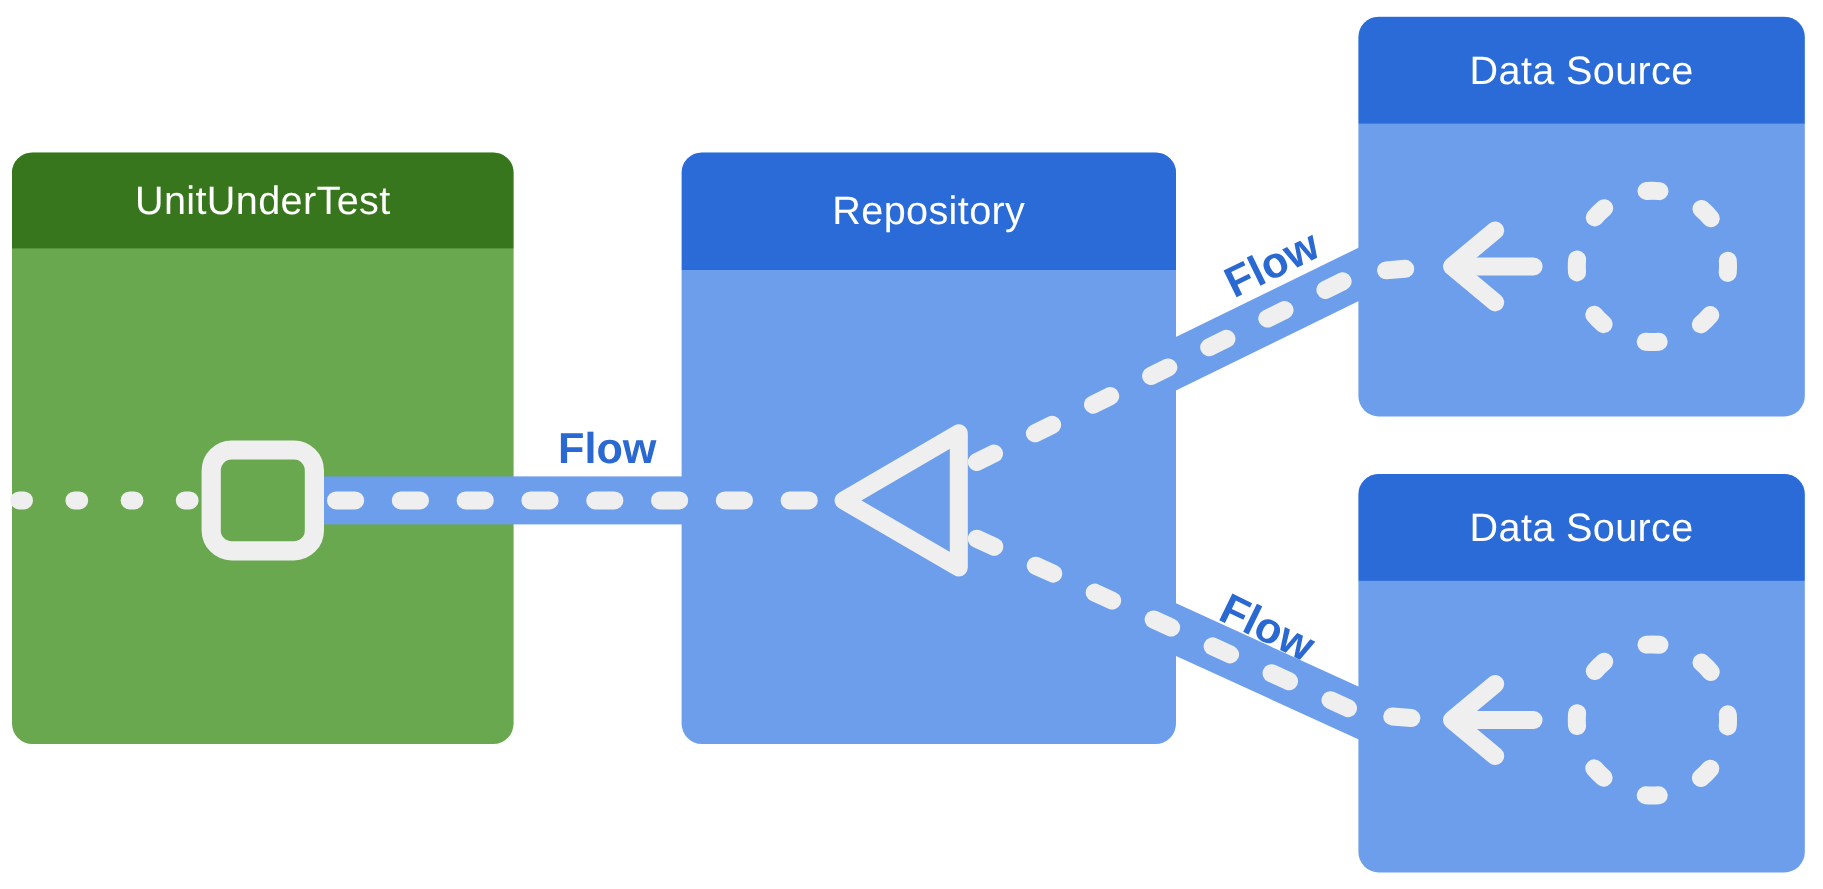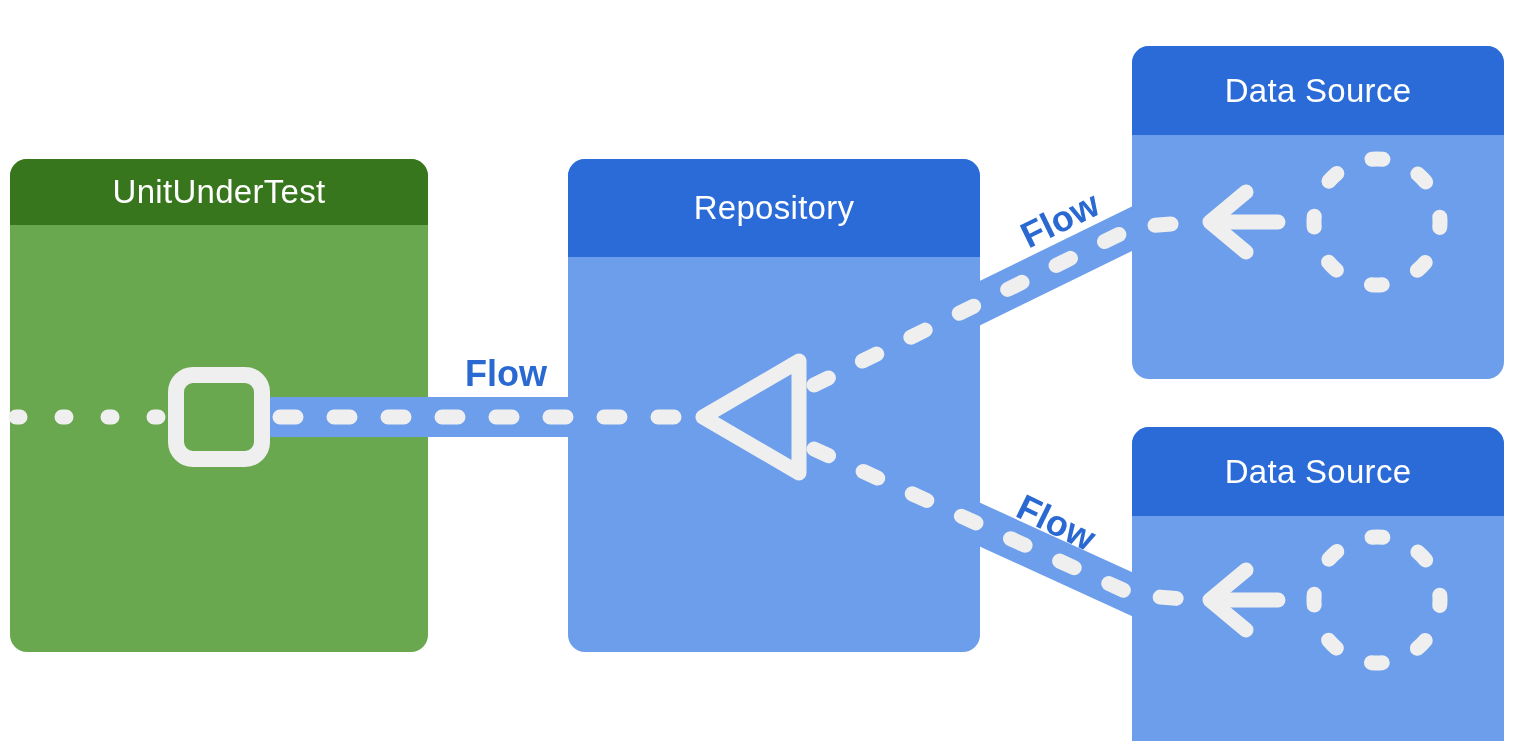--- a/index.html
+++ b/index.html
@@ -7,38 +7,37 @@
     position:relative;
     width:1519px;height:741px;
     background:var(--background,#ffffff);
     font-family:"Liberation Sans",sans-serif;
     overflow:hidden;
   }
   .node{
     position:absolute;
     border-radius:17px;
     overflow:hidden;
-    margin-top:32px;
   }
   .node .header{
     width:100%;
     display:flex;align-items:center;justify-content:center;
   }
   .node .title{
     color:#ffffff;
     font-size:33px;
     font-weight:400;
     letter-spacing:0.3px;
     white-space:nowrap;
   }
   .node .body{flex:1;}
 
   
   #uut{left:10px;top:127px;width:418px;height:493px;background:var(--green-body);}
-  #uut .header{height:66px;background:var(--green-header);}
+  #uut .header{height:80px;background:var(--green-header);}
 
   
   #repo{left:568px;top:127px;width:412px;height:493px;background:var(--blue-body);}
   #repo .header{height:98px;background:var(--blue-header);}
 
   
   #ds-top{left:1132px;top:14px;width:372px;height:333px;background:var(--blue-body);}
   #ds-top .header{height:89px;background:var(--blue-header);}
   #ds-bottom{left:1132px;top:395px;width:372px;height:332px;background:var(--blue-body);}
   #ds-bottom .header{height:89px;background:var(--blue-header);}

